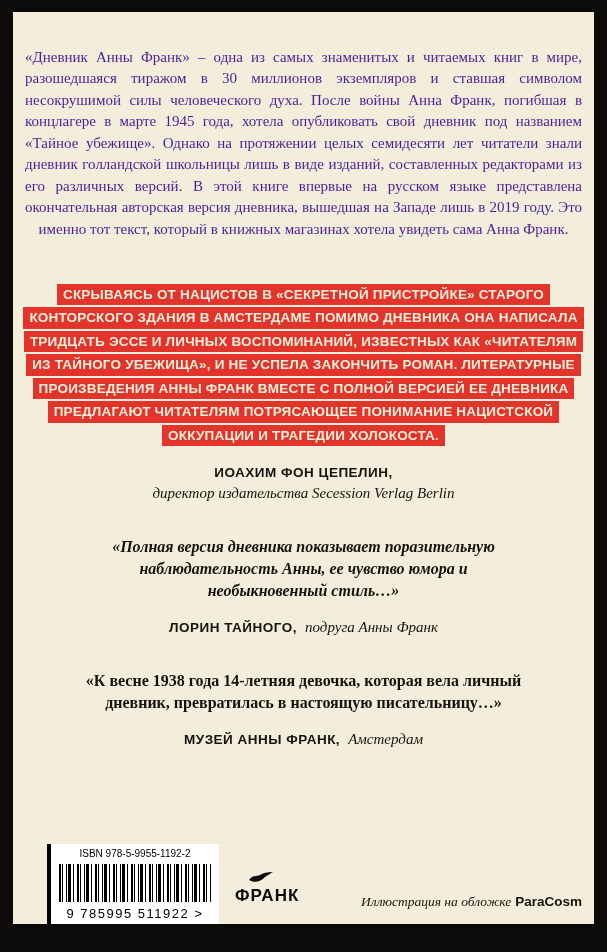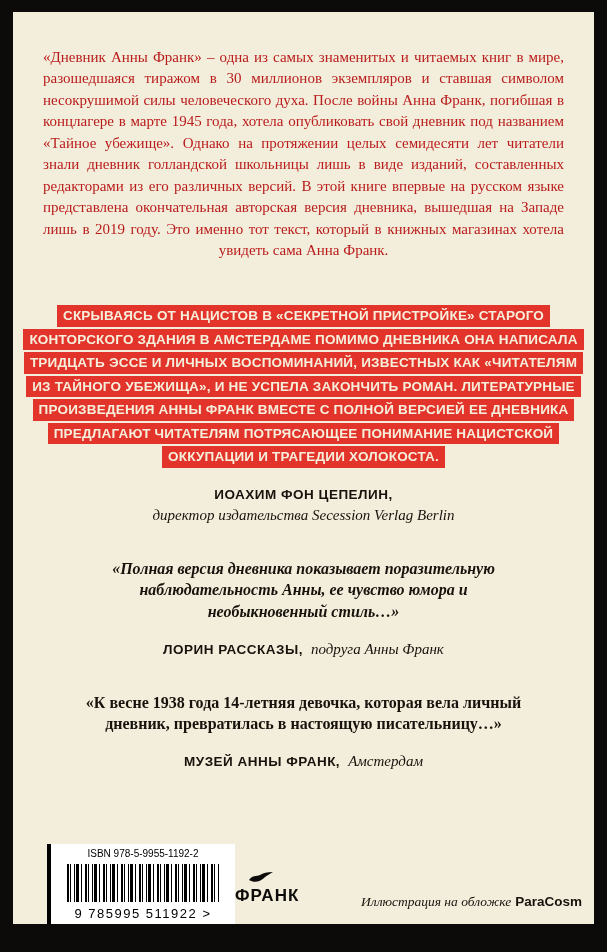--- a/index.html
+++ b/index.html
@@ -10,23 +10,23 @@
     background:#0c0b09;
     font-family:"Liberation Serif", serif;
     overflow:hidden;
   }
   .inner {
     position:absolute;
     top:12px; left:13px; right:13px; bottom:28px;
     background:#f3eedb;
   }
   .intro {
-    margin:35px 30px 0;
+    margin:35px 12px 0;
     font:15px/1.43 "Liberation Serif", serif;
-    color:#b91c1c;
+    color:#4c1d95;
     text-align:justify;
     text-align-last:center;
   }
   .highlight { margin-top:42px; text-align:center; }
   .highlight .line-row { line-height:23px; }
   .highlight .line {
     display:inline-block;
     background:#e2342a;
     color:#f6efdc;
     font:700 13.5px/1 "Liberation Sans", sans-serif;
@@ -46,21 +46,21 @@
   .attr .name {
     font:700 13.5px "Liberation Sans", sans-serif;
     letter-spacing:0.5px;
   }
   .attr .role { font:italic 15px "Liberation Serif", serif; }
   .attr.stacked .role { display:block; margin-top:4px; }
   .attr.inline .role { margin-left:4px; }
 
   .barcode-box {
     position:absolute; left:34px; bottom:0;
-    width:188px; height:80px;
+    width:172px; height:80px;
     background:#ffffff;
     border-left:4px solid #000;
     box-sizing:border-box;
     display:flex; flex-direction:column;
     align-items:center; justify-content:space-between;
     padding:4px 6px 3px;
   }
   .isbn { font:10px "Liberation Sans", sans-serif; color:#000; white-space:nowrap; }
   .bars {
     width:152px; height:38px;
@@ -112,21 +112,21 @@
       <div class="line-row"><span class="line">ОККУПАЦИИ И ТРАГЕДИИ ХОЛОКОСТА.</span></div>
     </div>
 
     <div class="attr stacked">
       <span class="name">ИОАХИМ ФОН ЦЕПЕЛИН,</span>
       <span class="role">директор издательства Secession Verlag Berlin</span>
     </div>
 
     <p class="quote q2">«Полная версия дневника показывает поразительную наблюдательность Анны, ее чувство юмора и необыкновенный стиль…»</p>
     <div class="attr inline">
-      <span class="name">ЛОРИН РАССКАЗЫ,</span>
+      <span class="name">ЛОРИН ТАЙНОГО,</span>
       <span class="role">подруга Анны Франк</span>
     </div>
 
     <p class="quote q3">«К весне 1938 года 14-летняя девочка, которая вела личный дневник, превратилась в настоящую писательницу…»</p>
     <div class="attr inline">
       <span class="name">МУЗЕЙ АННЫ ФРАНК,</span>
       <span class="role">Амстердам</span>
     </div>
 
     <div class="barcode-box">

